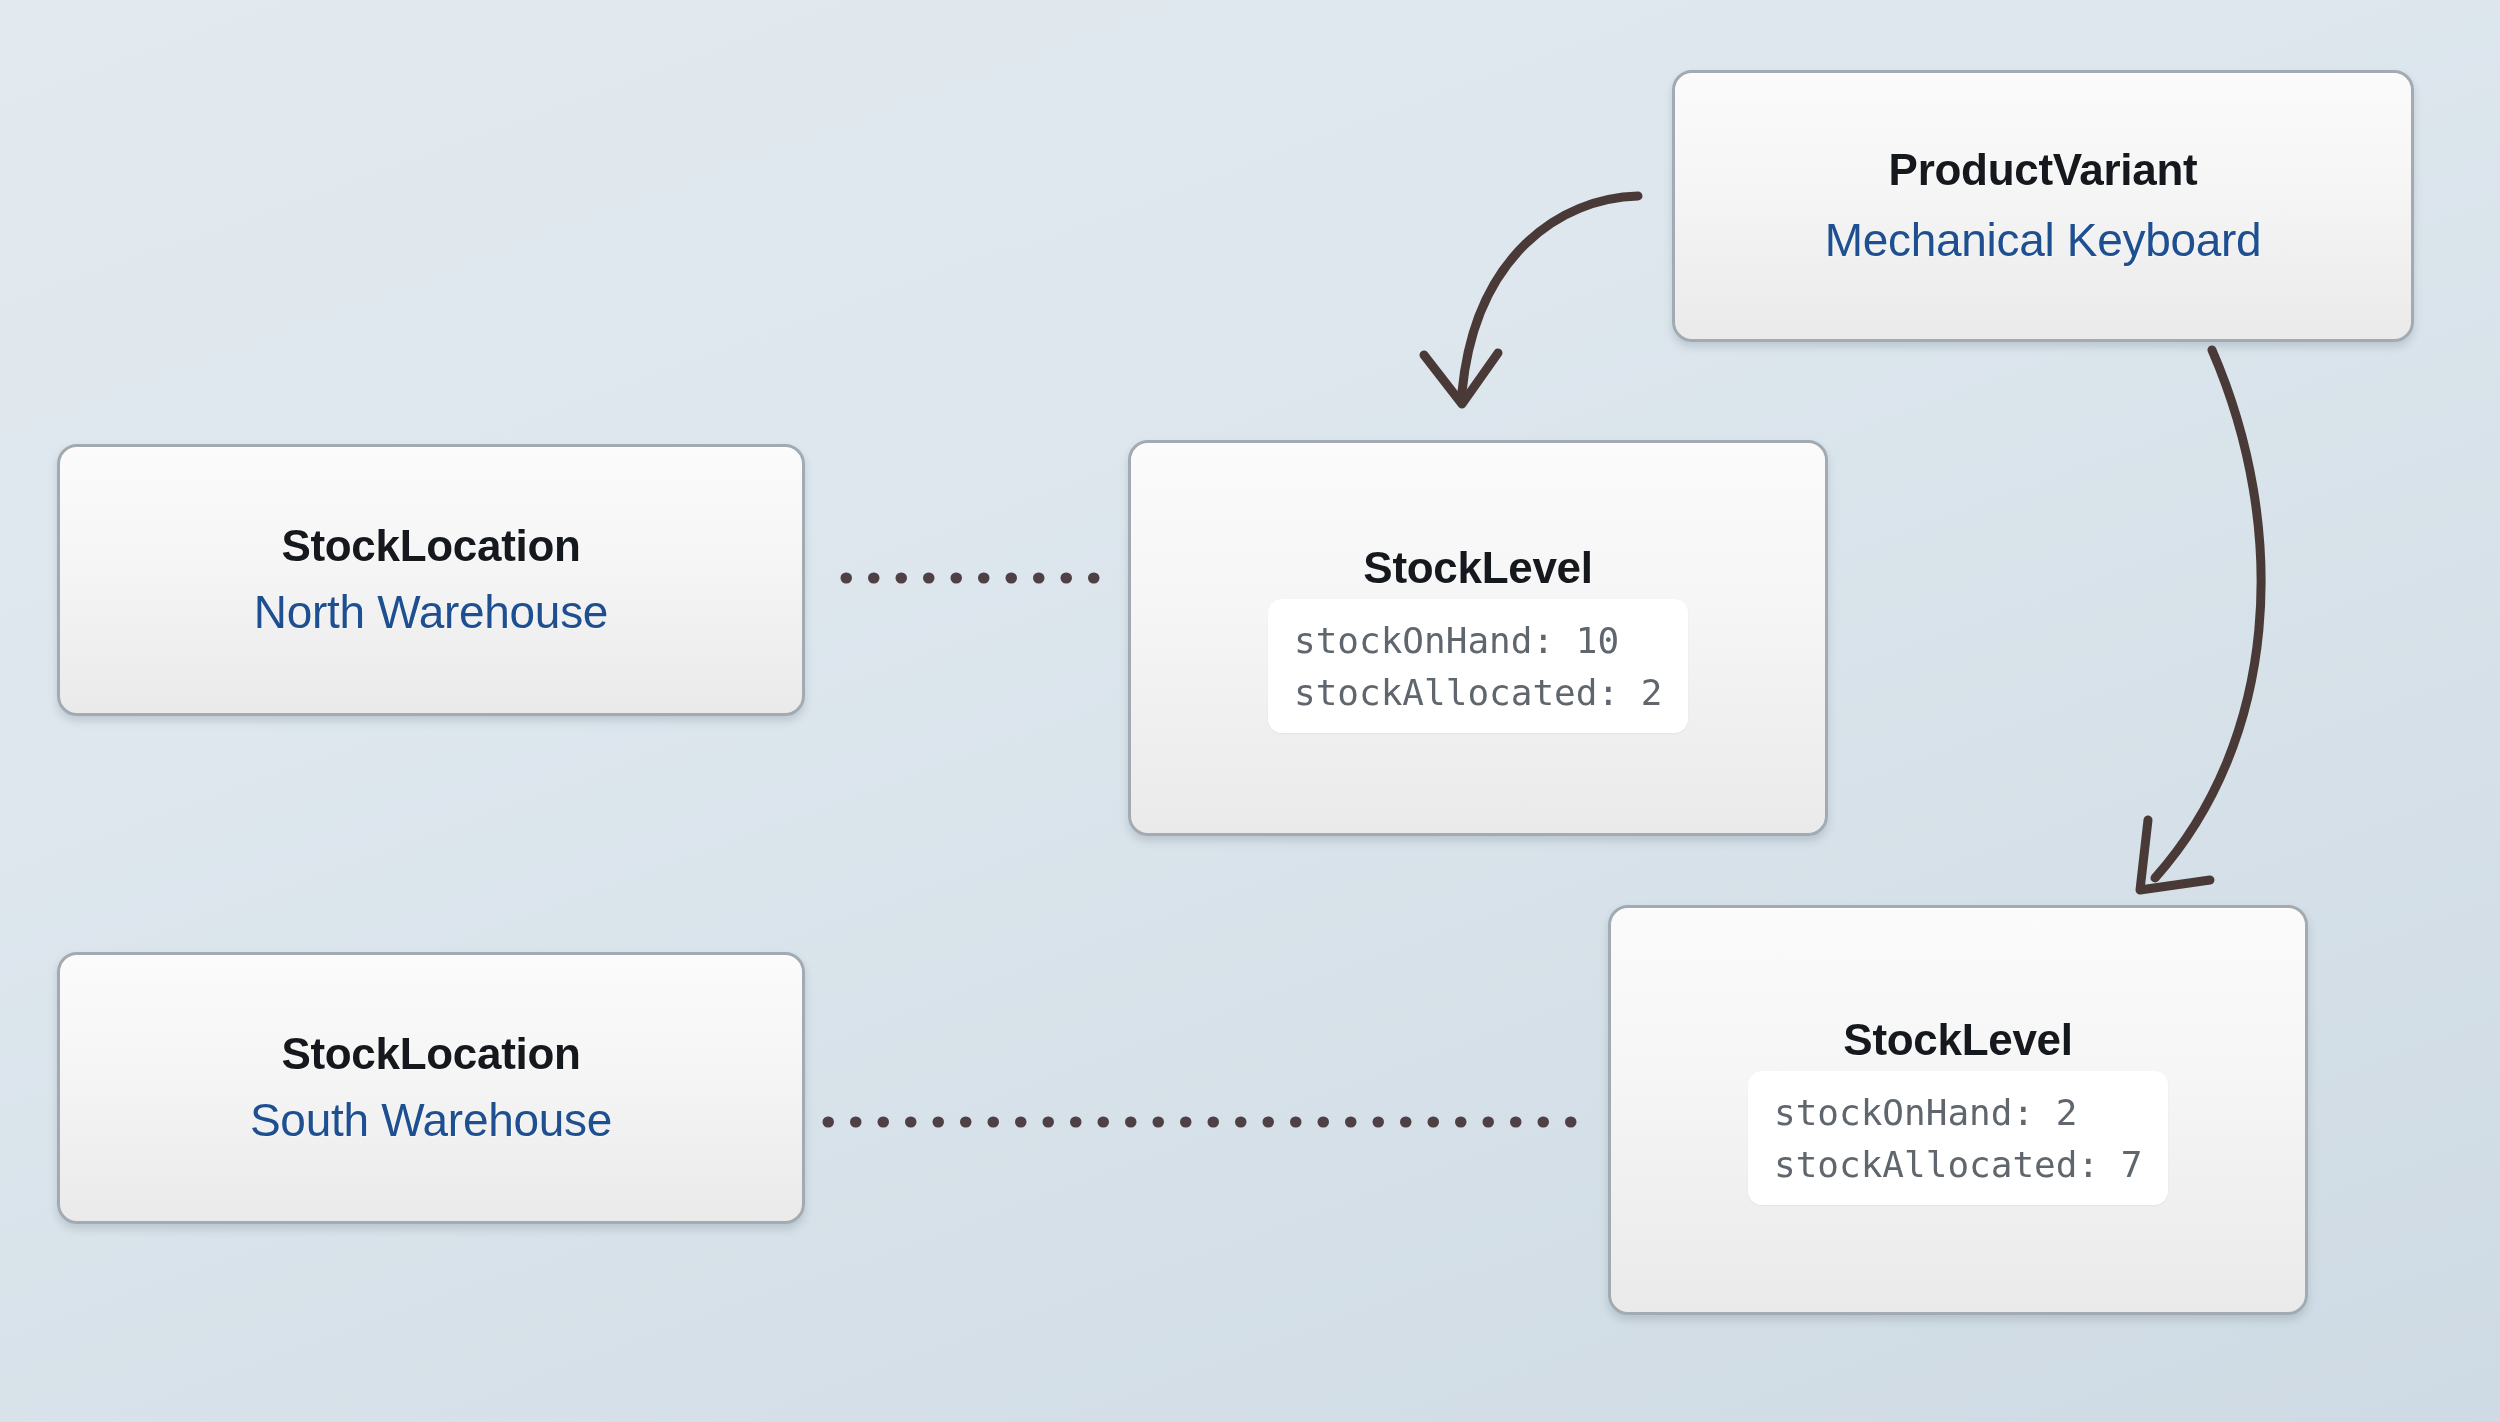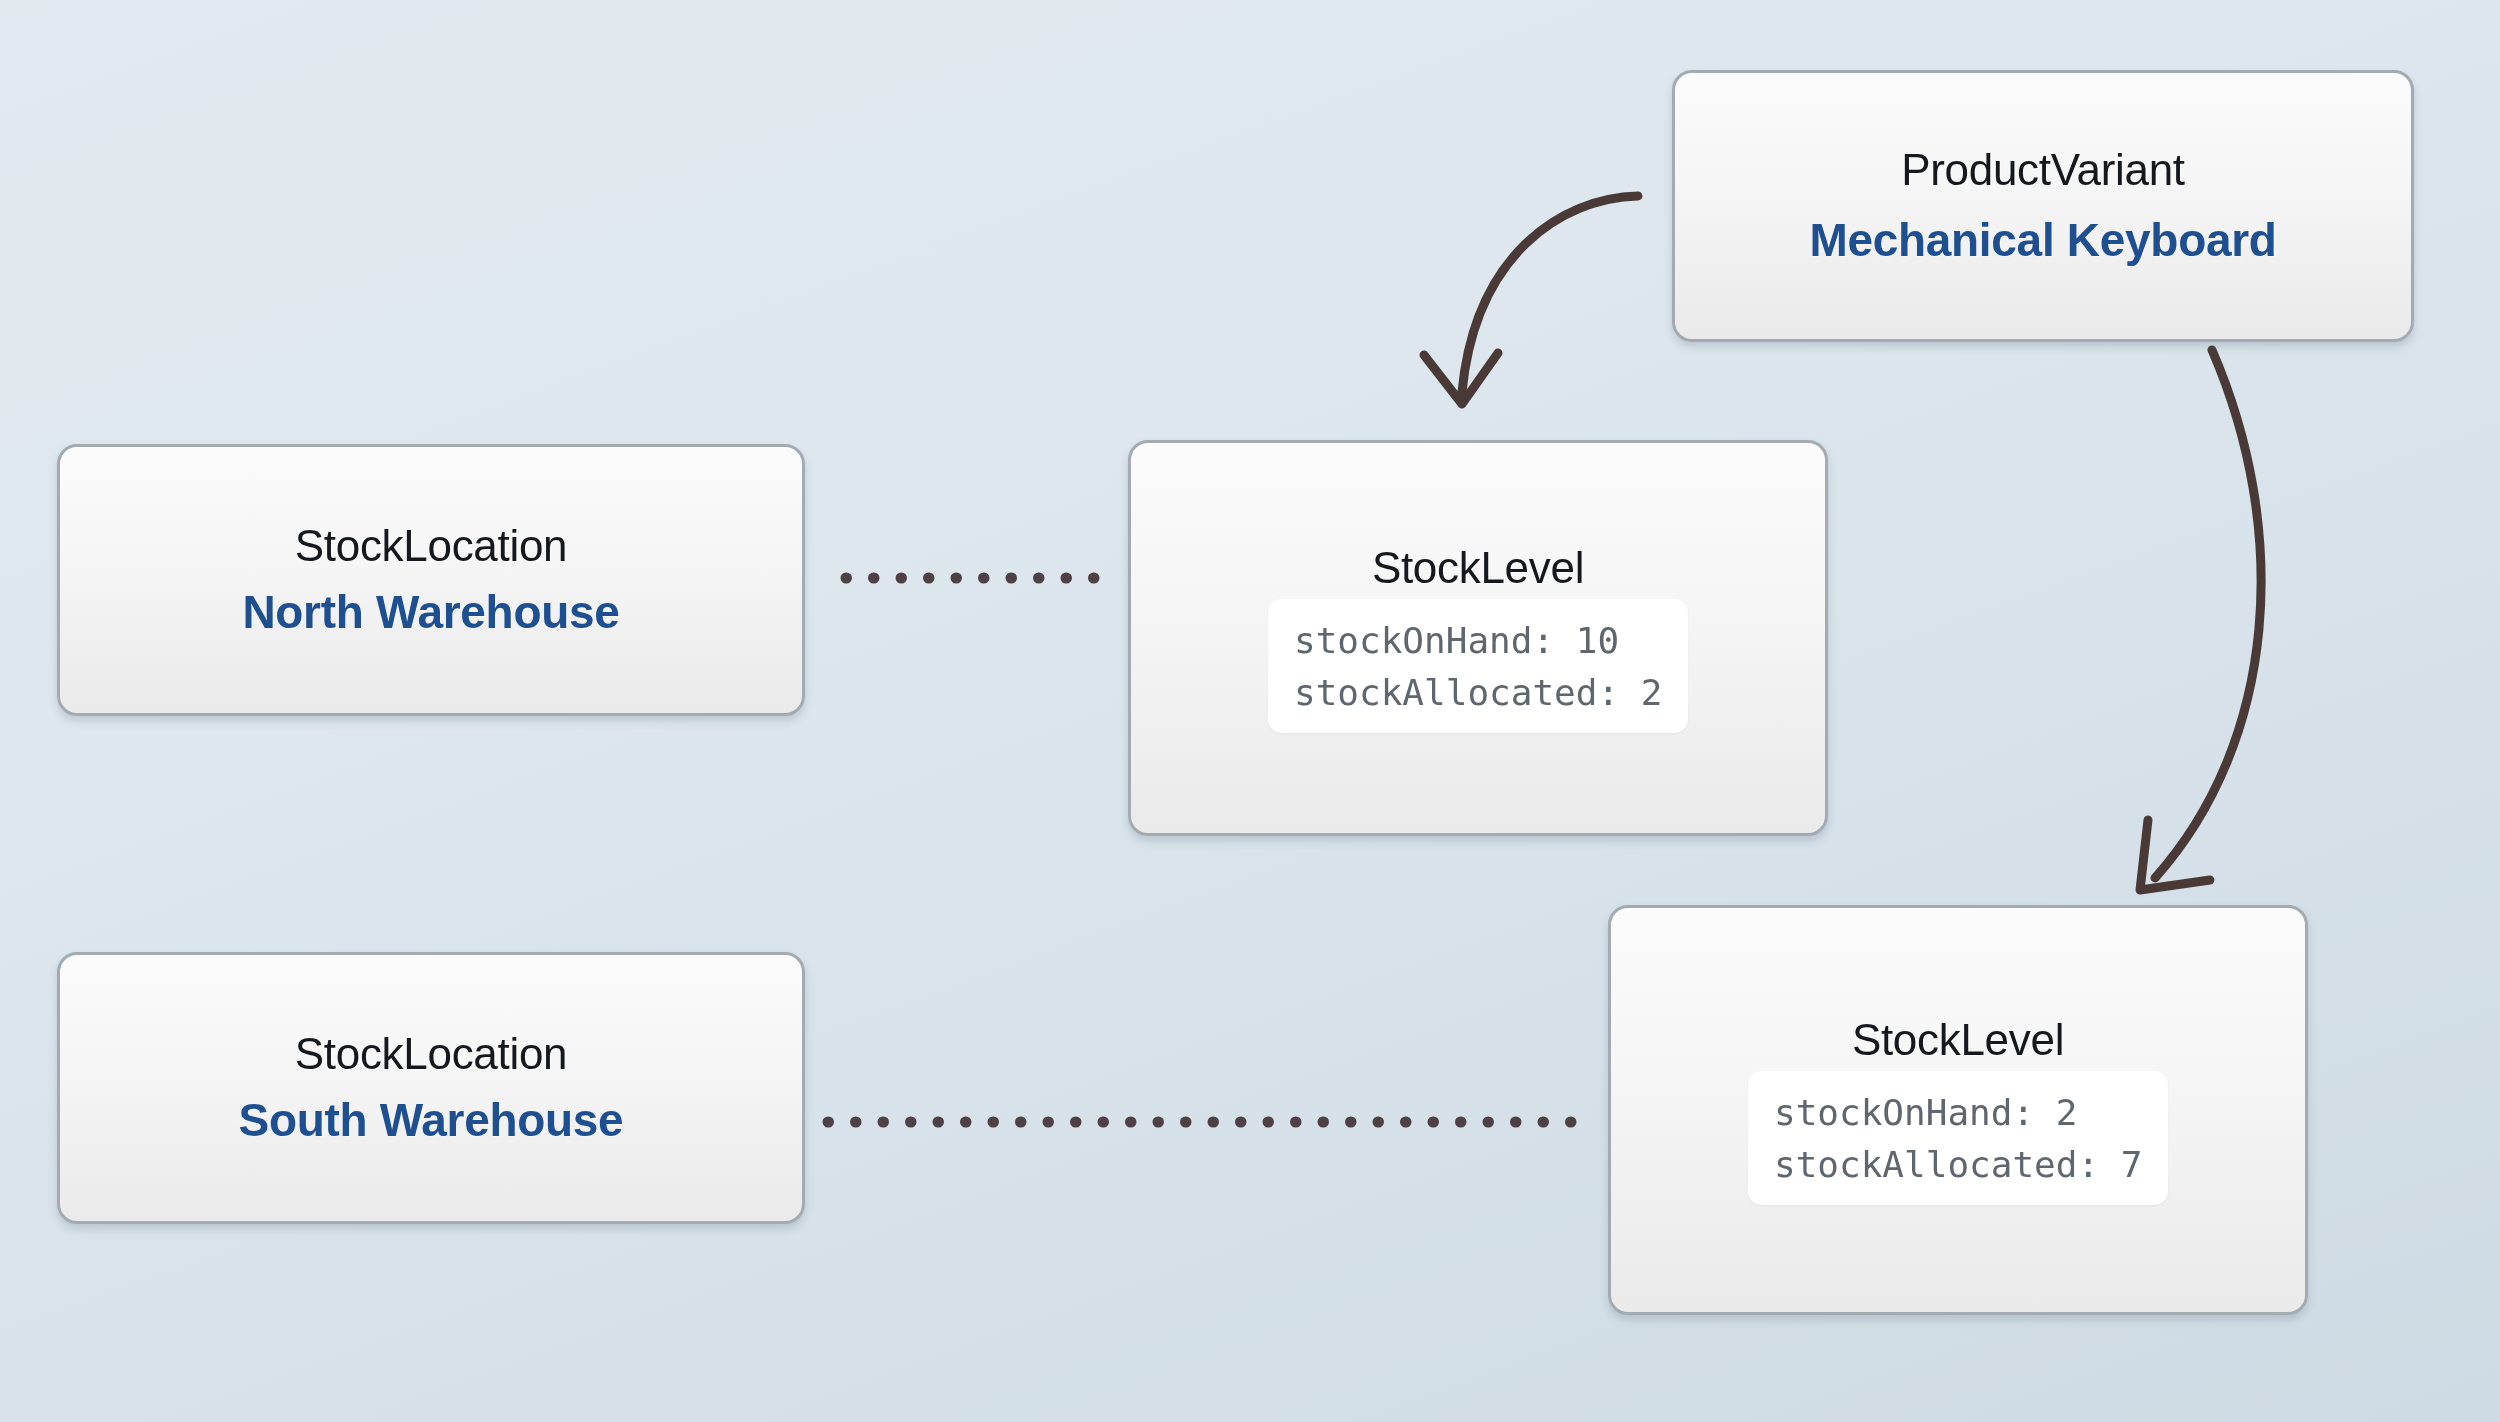--- a/index.html
+++ b/index.html
@@ -27,29 +27,29 @@
     border-radius:20px;
     background:linear-gradient(180deg, #fbfbfb 0%, #f6f6f6 40%, #ebeaea 100%);
     box-shadow:0 5px 9px rgba(80,95,110,0.22), 0 1px 0 rgba(255,255,255,0.85) inset;
     display:flex;
     flex-direction:column;
     align-items:center;
     justify-content:center;
   }
   .node-type {
     font-size:44px;
-    font-weight:normal;
+    font-weight:bold;
     color:#15181d;
     letter-spacing:-0.3px;
     text-shadow:1px 1px 0 rgba(255,255,255,0.6);
     white-space:nowrap;
   }
   .node-name {
     font-size:46px;
-    font-weight:bold;
+    font-weight:normal;
     color:#1d4f91;
     letter-spacing:-0.3px;
     text-shadow:1px 1px 0 rgba(255,255,255,0.5);
     white-space:nowrap;
   }
   .node-location .node-type { margin-bottom:14px; }
   .node-variant .node-type { margin-bottom:18px; }
 
   
   .node-level .node-type { margin-bottom:6px; }

